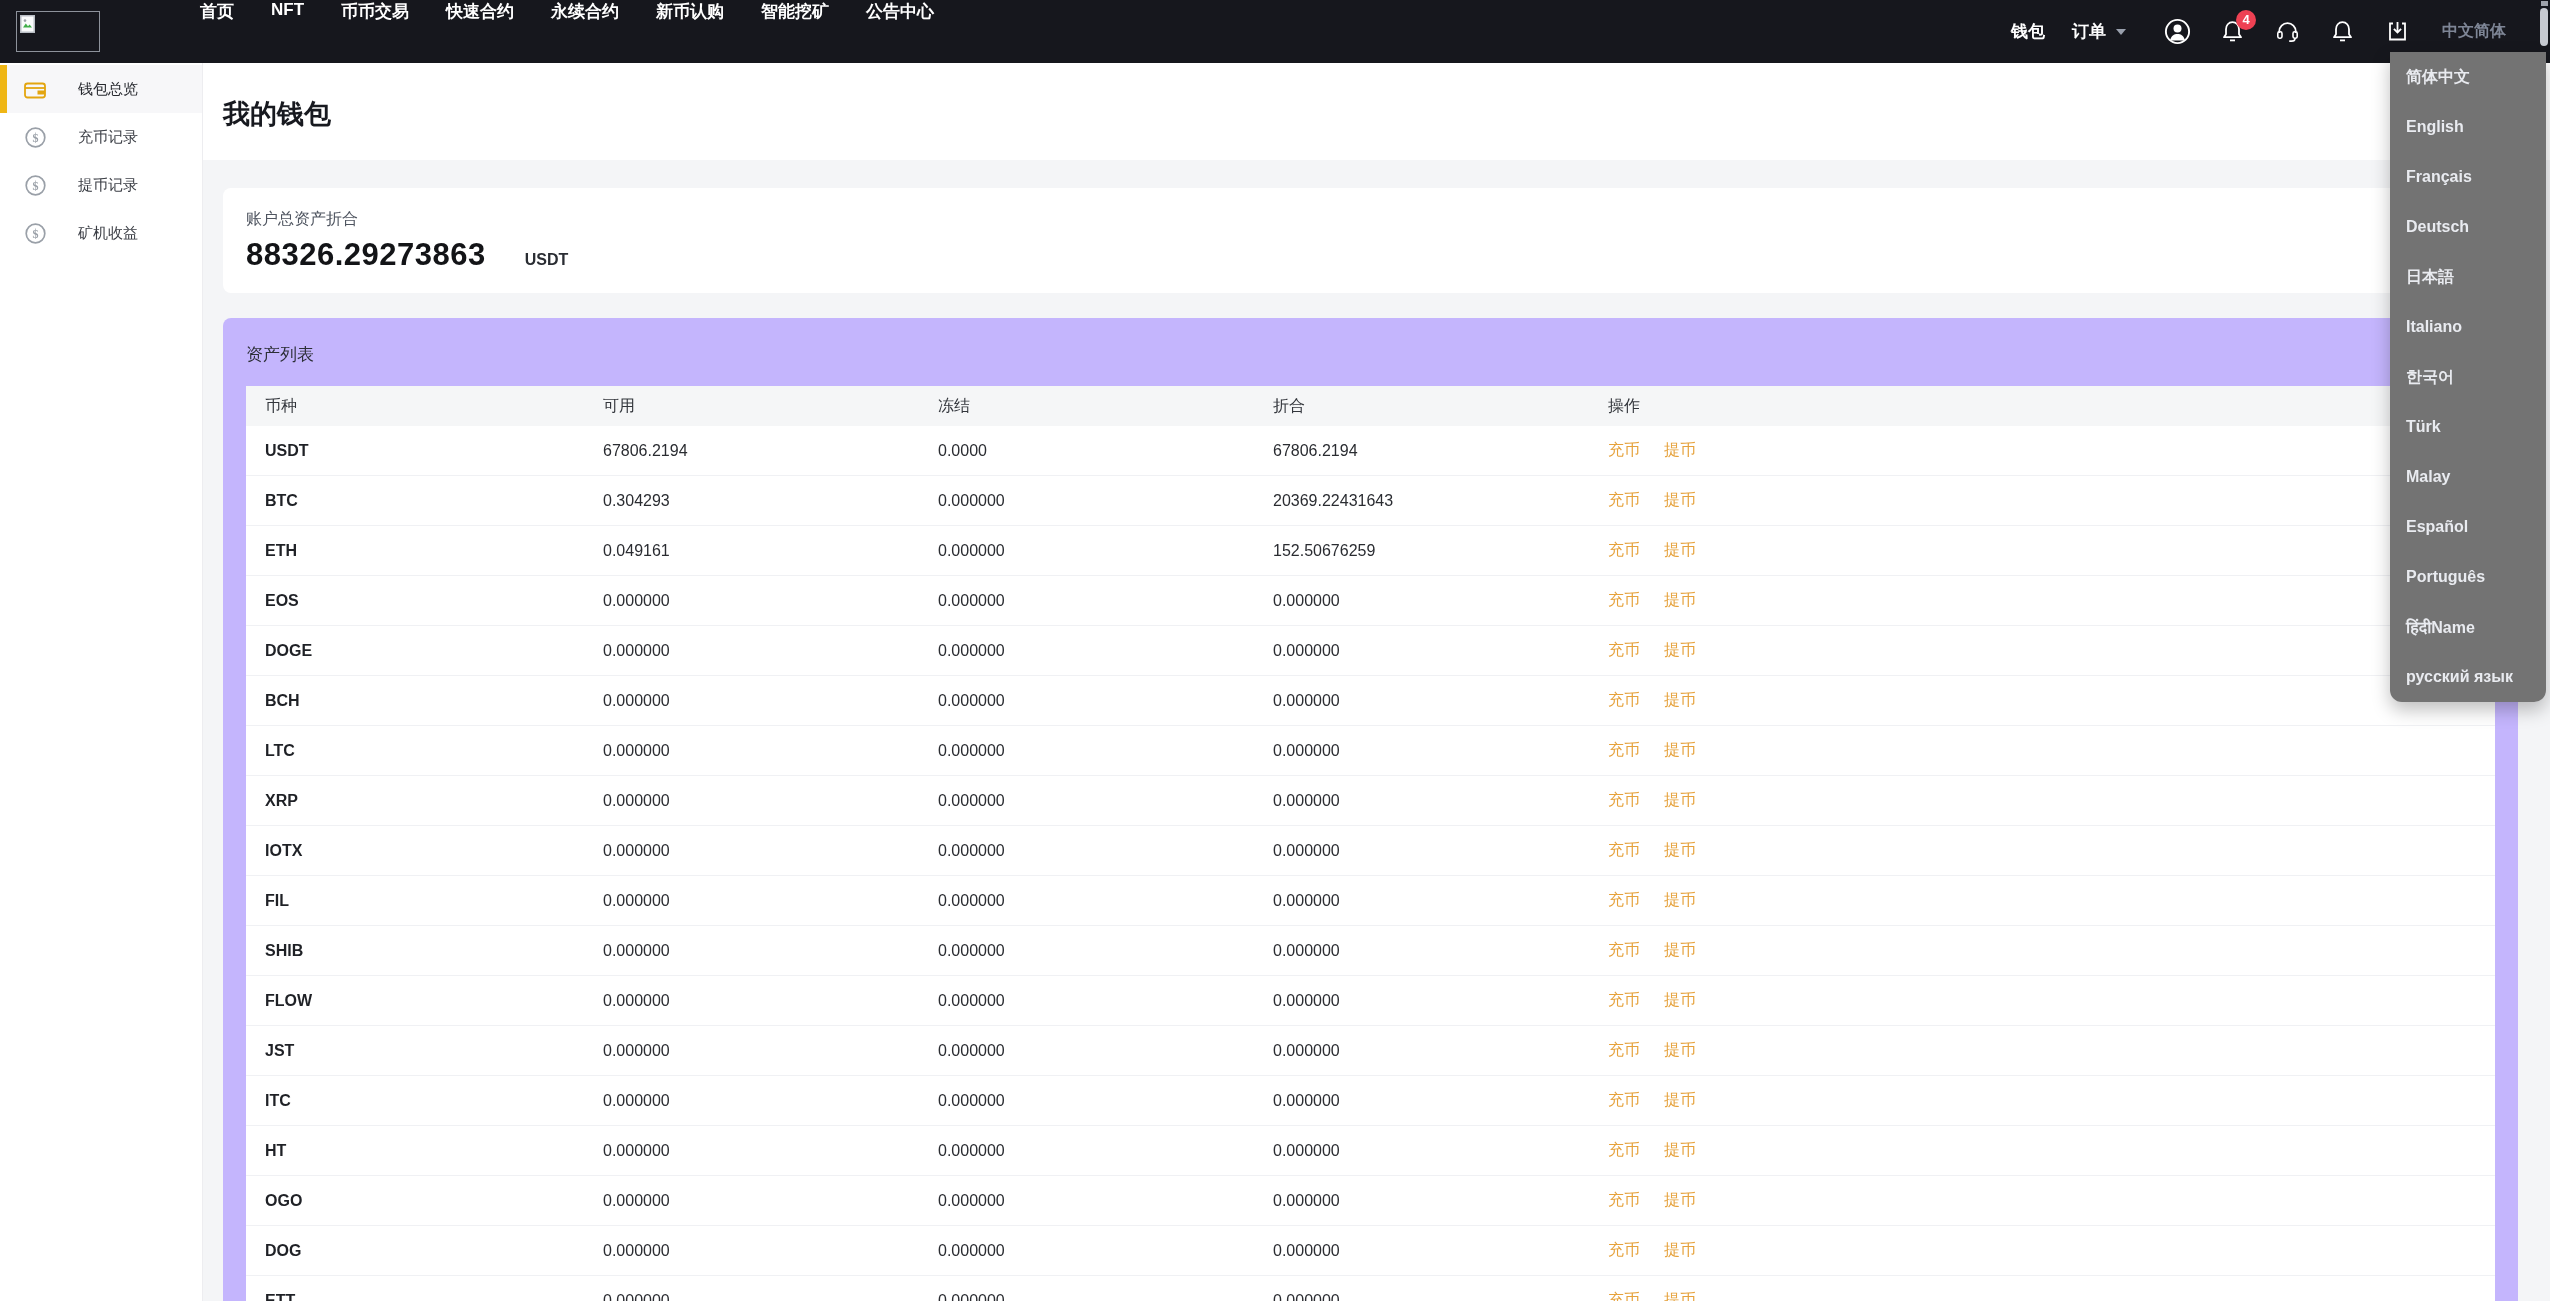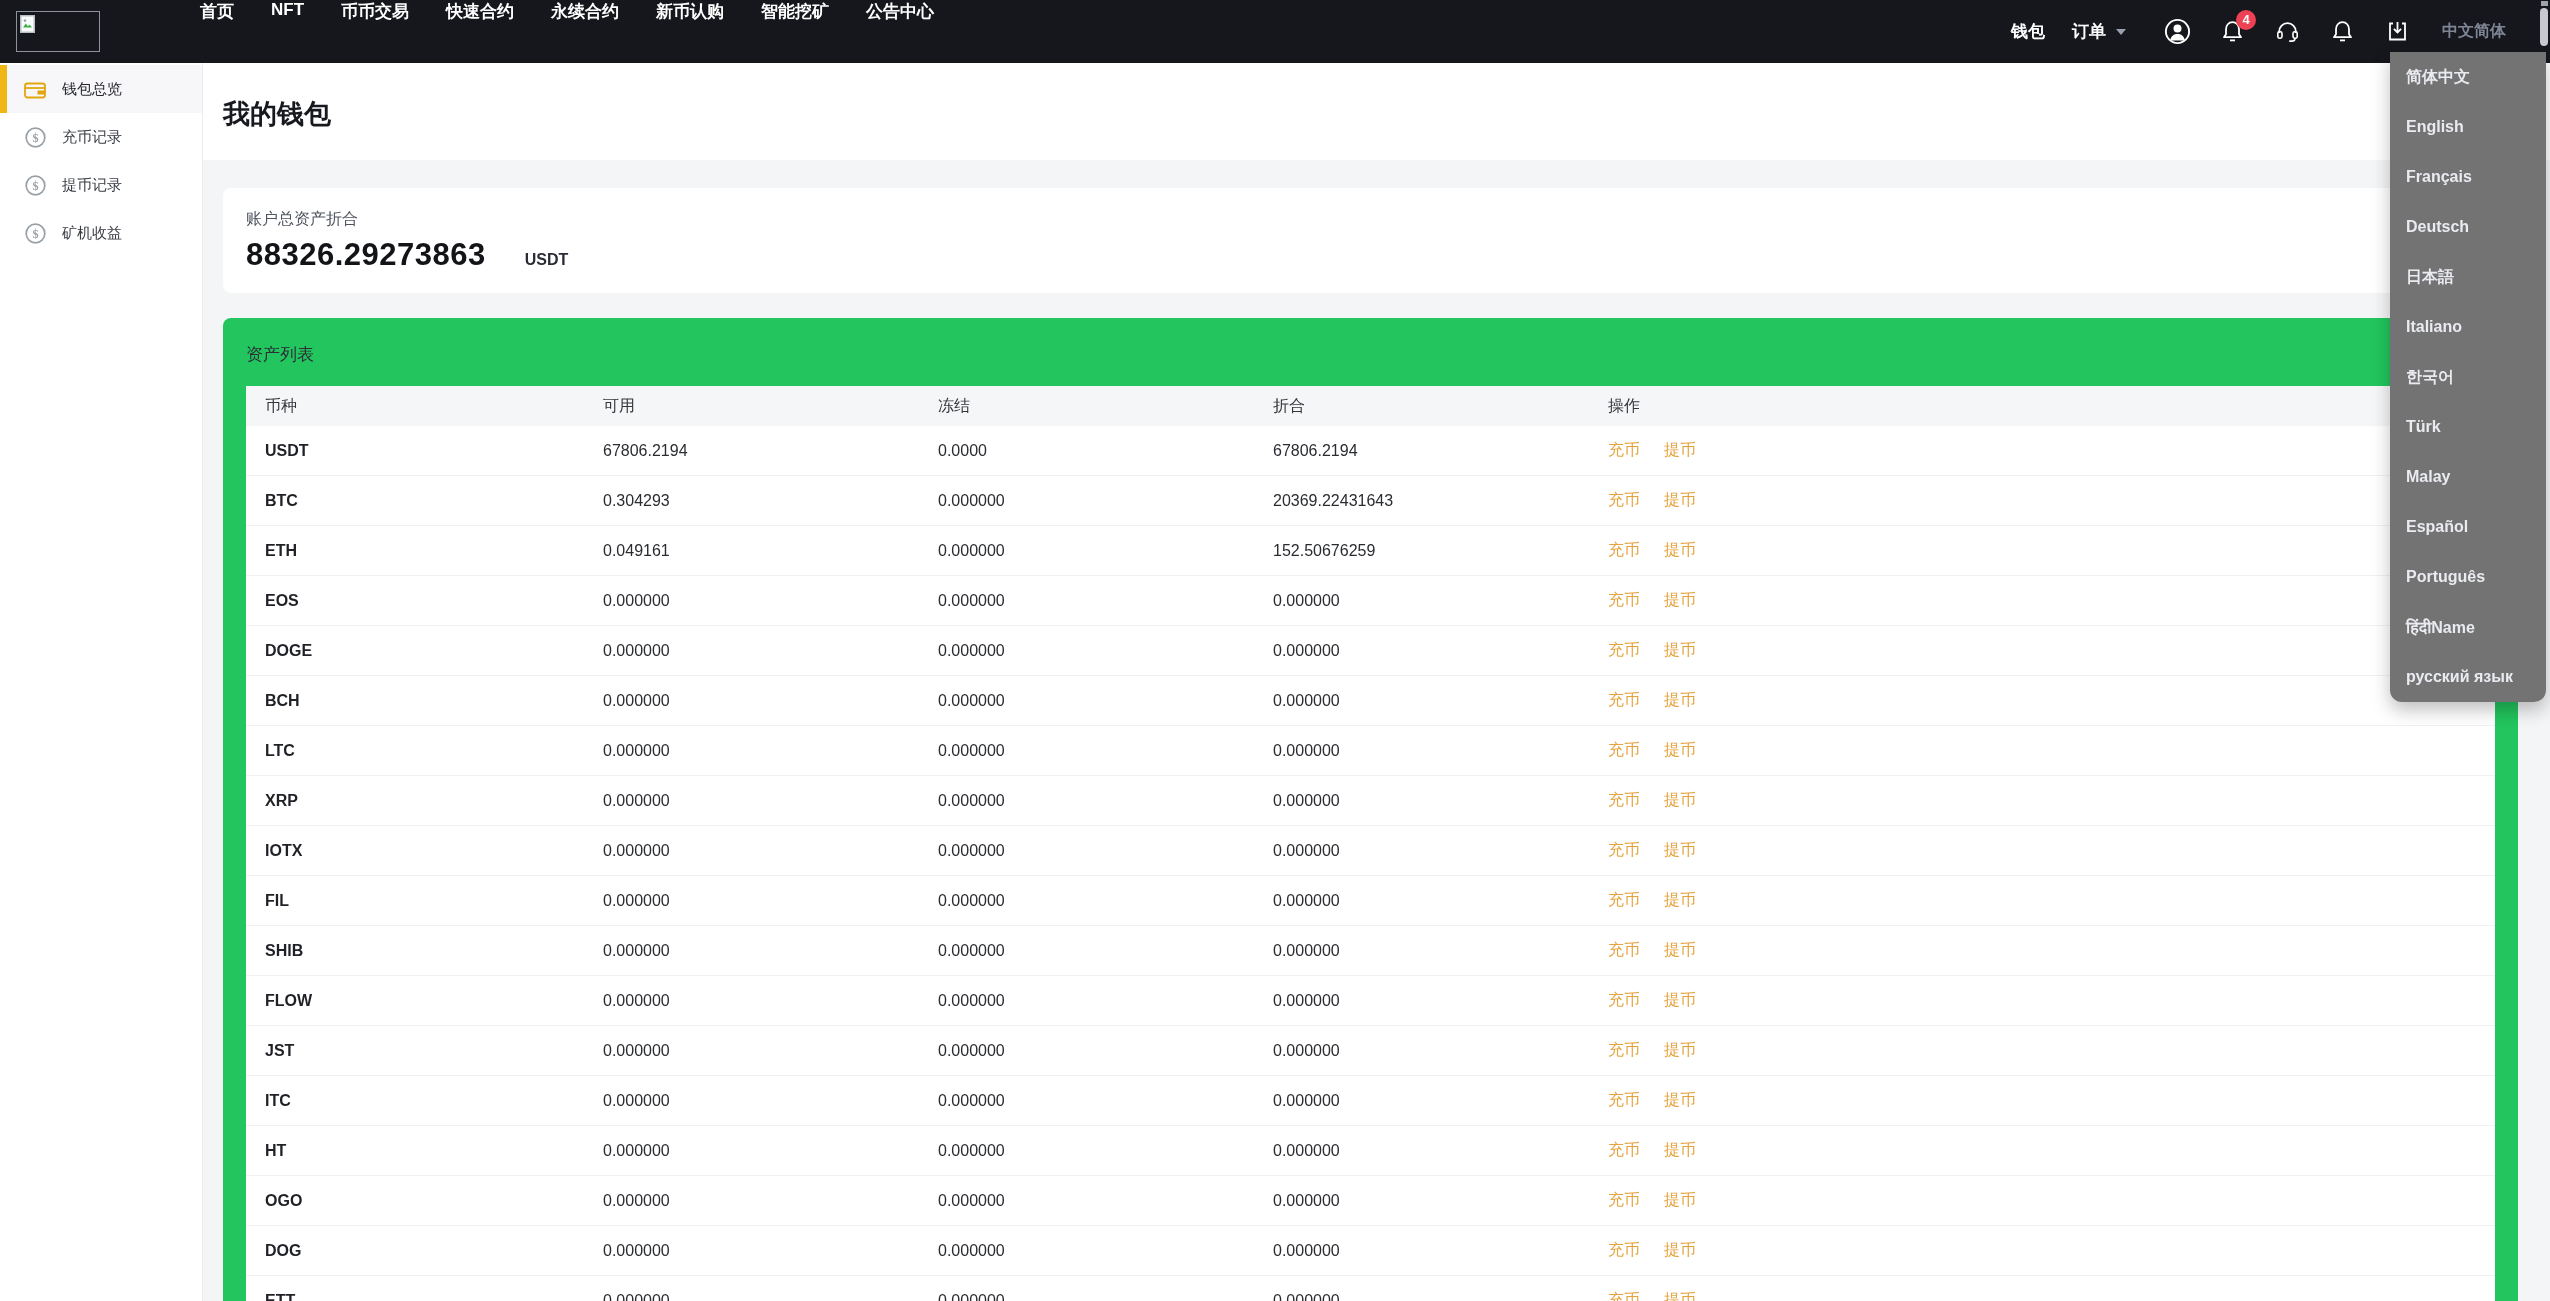--- a/index.html
+++ b/index.html
@@ -24,36 +24,36 @@
   .icon-btn.first-icon { margin-left:10px; }
   .badge { position:absolute; top:-8px; right:-10px; min-width:20px; height:20px; padding:0 4px; border-radius:10px; background:#ee4153; color:#fff; font-size:13px; font-weight:700; display:flex; align-items:center; justify-content:center; }
   .lang-trigger { font-size:16px; font-weight:700; color:#7e8696; margin-left:4px; cursor:pointer; }
 
   
   .lang-menu { position:absolute; left:2390px; top:52px; width:156px; height:650px; background:#737373; border-radius:0 0 12px 12px; z-index:40; box-shadow:0 8px 18px rgba(0,0,0,.25); }
   .lang-item { height:50px; display:flex; align-items:center; padding-left:16px; font-size:16px; font-weight:700; color:#e9ebf0; cursor:pointer; white-space:nowrap; }
 
   
   .sidebar { position:absolute; left:0; top:63px; width:203px; height:1238px; background:#ffffff; border-right:1px solid #ededf0; z-index:10; padding-top:2px; }
-  .side-item { position:relative; height:48px; display:flex; align-items:center; padding-left:24px; gap:16px; font-size:15px; color:#3a3d44; cursor:pointer; white-space:nowrap; }
+  .side-item { position:relative; height:48px; display:flex; align-items:center; padding-left:24px; gap:32px; font-size:15px; color:#3a3d44; cursor:pointer; white-space:nowrap; }
   .side-item.active { background:#f7f7f9; color:#26282e; }
   .side-item.active::before { content:""; position:absolute; left:0; top:0; bottom:0; width:7px; background:#efb615; }
   .side-icon { display:flex; align-items:center; justify-content:center; width:22px; height:22px; }
 
   
   .title-band { position:absolute; left:203px; top:63px; width:2347px; height:97px; background:#ffffff; z-index:1; }
   .page-title { position:absolute; left:223px; top:96px; font-size:27px; font-weight:700; color:#17191f; z-index:2;text-align:right; }
 
   .card-summary { position:absolute; left:223px; top:188px; width:2295px; height:105px; background:#ffffff; border-radius:8px; z-index:2; }
   .summary-label { margin:21px 0 0 23px; font-size:16px; color:#4f5560; }
   .summary-row { display:flex; align-items:baseline; margin:7px 0 0 23px;gap:32px; }
   .summary-value { font-size:31px; font-weight:700; color:#131417; letter-spacing:0.5px; }
   .summary-unit { font-size:16px; font-weight:700; color:#2a2d33; margin-left:7px; }
 
-  .card-assets { position:absolute; left:223px; top:318px; width:2295px; height:983px; background:#22c55e; border-radius:8px 8px 0 0; overflow:hidden; z-index:2; }
+  .card-assets { position:absolute; left:223px; top:318px; width:2295px; height:983px; background:#c4b5fd; border-radius:8px 8px 0 0; overflow:hidden; z-index:2; }
   .assets-title { position:absolute; left:23px; top:25px; font-size:17px; font-weight:500; color:#2c2f36; }
   .grid-cols { display:grid; grid-template-columns:338px 335px 335px 335px 1fr; align-items:center; padding-left:19px; }
   .table-head { position:absolute; left:23px; top:68px; width:2249px; height:40px; background:#f5f6f7; font-size:16px; color:#33363c; }
   .table-body { position:absolute; left:23px; top:108px; width:2249px; }
   .asset-row { height:50px; border-bottom:1px solid #f0f1f4; background:#fff; }
   .coin { font-weight:700; font-size:16px; color:#1f2126; }
   .num { font-size:16px; color:#2a2c31; }
   .ops { display:flex; gap:24px; }
   .op-link { color:#e6a23c; font-size:16px; cursor:pointer; text-decoration:none; white-space:nowrap; }
 

